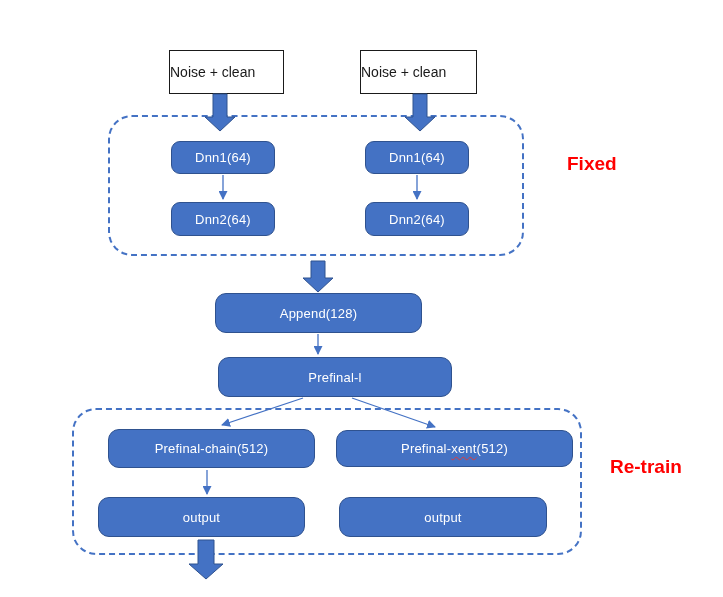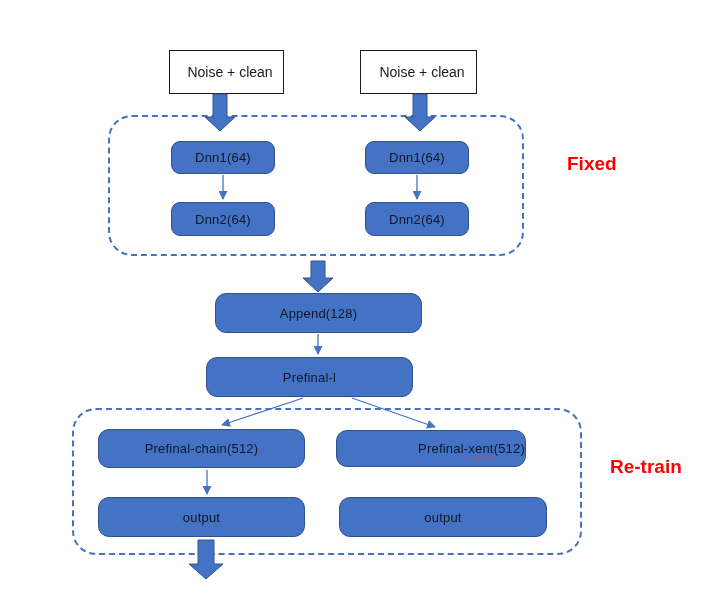--- a/index.html
+++ b/index.html
@@ -13,31 +13,31 @@
   html,body{margin:0;padding:0;background:#fff;}
   body{font-family:"Liberation Sans","DejaVu Sans",sans-serif;}
   .canvas{
     position:relative;width:723px;height:597px;background:#ffffff;overflow:hidden;
   }
   .node{
     position:absolute;box-sizing:border-box;
     background:var(--box-fill);
     border:1px solid var(--box-border);
     border-radius:9px;
-    color:#0f172a;
+    color:#ffffff;
     display:flex;align-items:center;justify-content:center;
     font-size:13px;line-height:1;letter-spacing:.2px;
   }
   .node.big{border-radius:11px;}
   .input-box{
     position:absolute;box-sizing:border-box;
     background:#fff;border:1px solid var(--ink);
     color:var(--ink);
-    display:flex;align-items:center;justify-content:center;
-    font-size:14px;line-height:1;padding-left:7px;
+    display:flex;align-items:center;justify-content:flex-start;
+    font-size:14px;line-height:1;
   }
   .dashed-region{
     position:absolute;box-sizing:border-box;
     border:2px dashed var(--dash);
     border-radius:24px;
     background:transparent;
   }
   .region-label{
     position:absolute;color:var(--red);
     font-size:19px;font-weight:bold;line-height:20px;white-space:nowrap;
@@ -76,28 +76,28 @@
   <div class="node" style="left:365px;top:141px;width:104px;height:33px;">
     <span>Dnn1(64)</span>
   </div>
   <div class="node" style="left:365px;top:202px;width:104px;height:34px;">
     <span>Dnn2(64)</span>
   </div>
 
   <div class="node big" style="left:215px;top:293px;width:207px;height:40px;">
     <span>Append(128)</span>
   </div>
-  <div class="node big" style="left:206px;top:357px;width:207px;height:40px;">
+  <div class="node big" style="left:218px;top:357px;width:234px;height:40px;">
     <span>Prefinal-l</span>
   </div>
 
-  <div class="node big" style="left:98px;top:429px;width:207px;height:39px;">
+  <div class="node big" style="left:108px;top:429px;width:207px;height:39px;">
     <span>Prefinal-chain(512)</span>
   </div>
-  <div class="node big" style="left:336px;top:430px;width:190px;height:37px;justify-content:flex-end;">
+  <div class="node big" style="left:336px;top:430px;width:237px;height:37px;">
     <span>
       <span>Prefinal-</span><span class="misspelled">xent</span><span>(512)</span>
     </span>
   </div>
   <div class="node big" style="left:98px;top:497px;width:207px;height:40px;">
     <span>output</span>
   </div>
   <div class="node big" style="left:339px;top:497px;width:208px;height:40px;">
     <span>output</span>
   </div>

